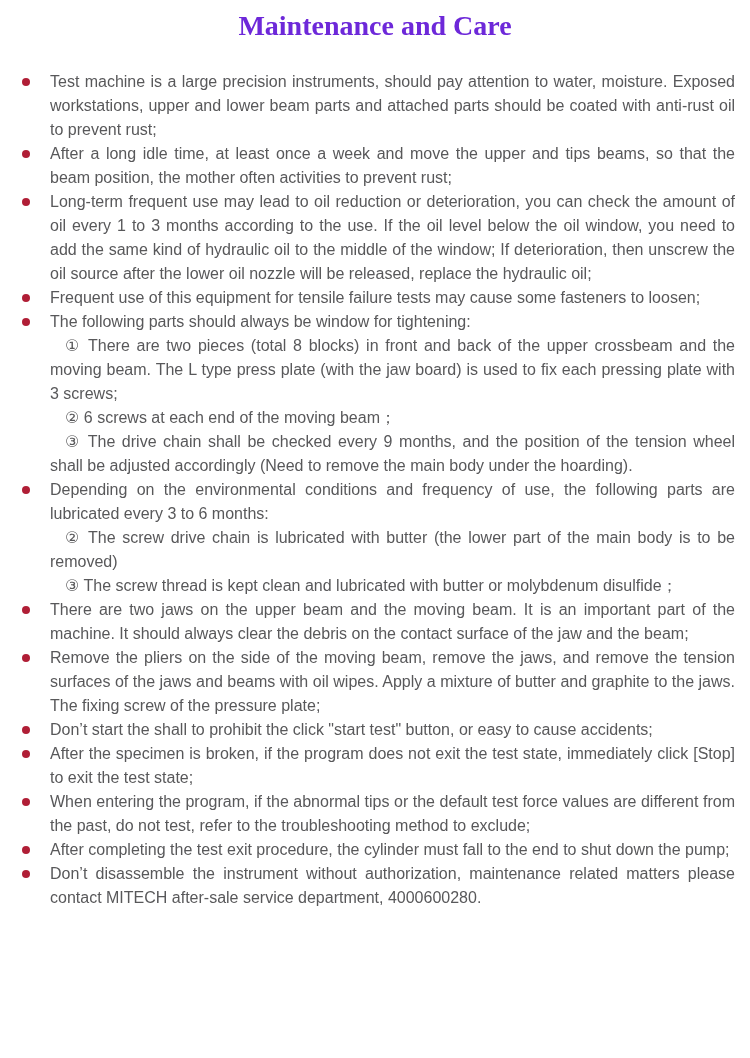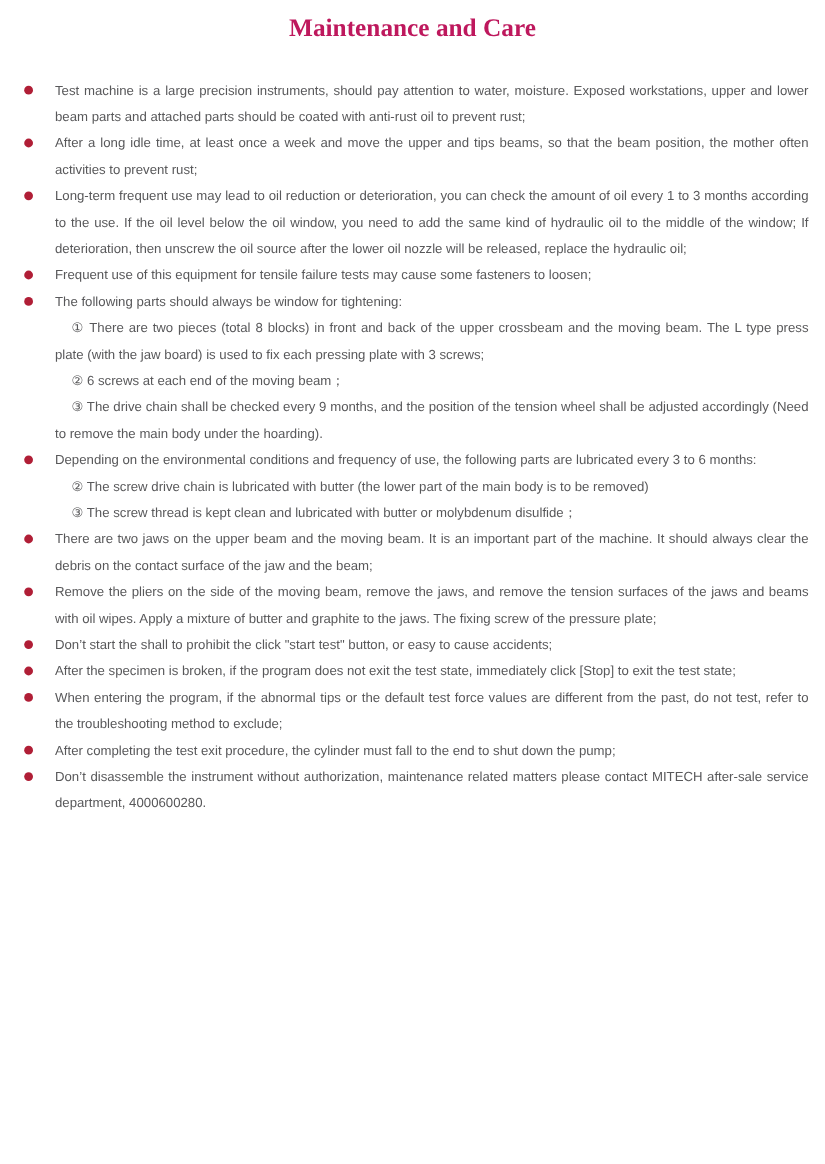--- a/index.html
+++ b/index.html
@@ -18,23 +18,23 @@
     width: 750px;
     height: 1058px;
     box-sizing: border-box;
   }
   .title {
     margin: 0;
     padding-top: 13px;
     text-align: center;
     font-family: "Liberation Serif", "DejaVu Serif", serif;
     font-weight: bold;
-    font-size: 23px;
+    font-size: 28px;
     line-height: 26px;
-    color: #be185d;
+    color: #6d28d9;
   }
   .list {
     margin-top: 31px;
   }
   .item {
     display: flex;
     align-items: flex-start;
   }
   .bullet {
     flex: 0 0 auto;
@@ -43,21 +43,21 @@
     border-radius: 50%;
     background: #b01e36;
     margin: 8px 0 0 22px;
   }
   .content {
     margin-left: 20px;
     width: 685px;
   }
   .para {
     margin: 0;
-    font-size: 12px;
+    font-size: 16px;
     line-height: 24px;
     text-align: justify;
     color: #58585a;
   }
   .para.sub {
     text-indent: 15px;
   }
 </style>
 </head>
 <body>

